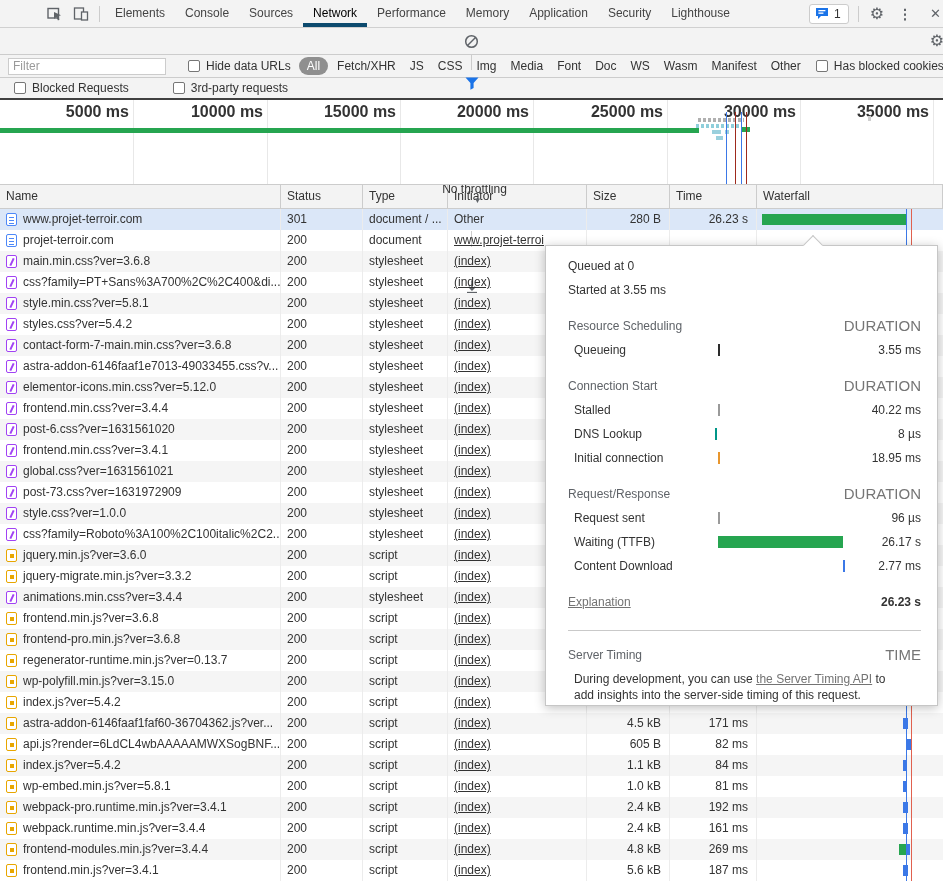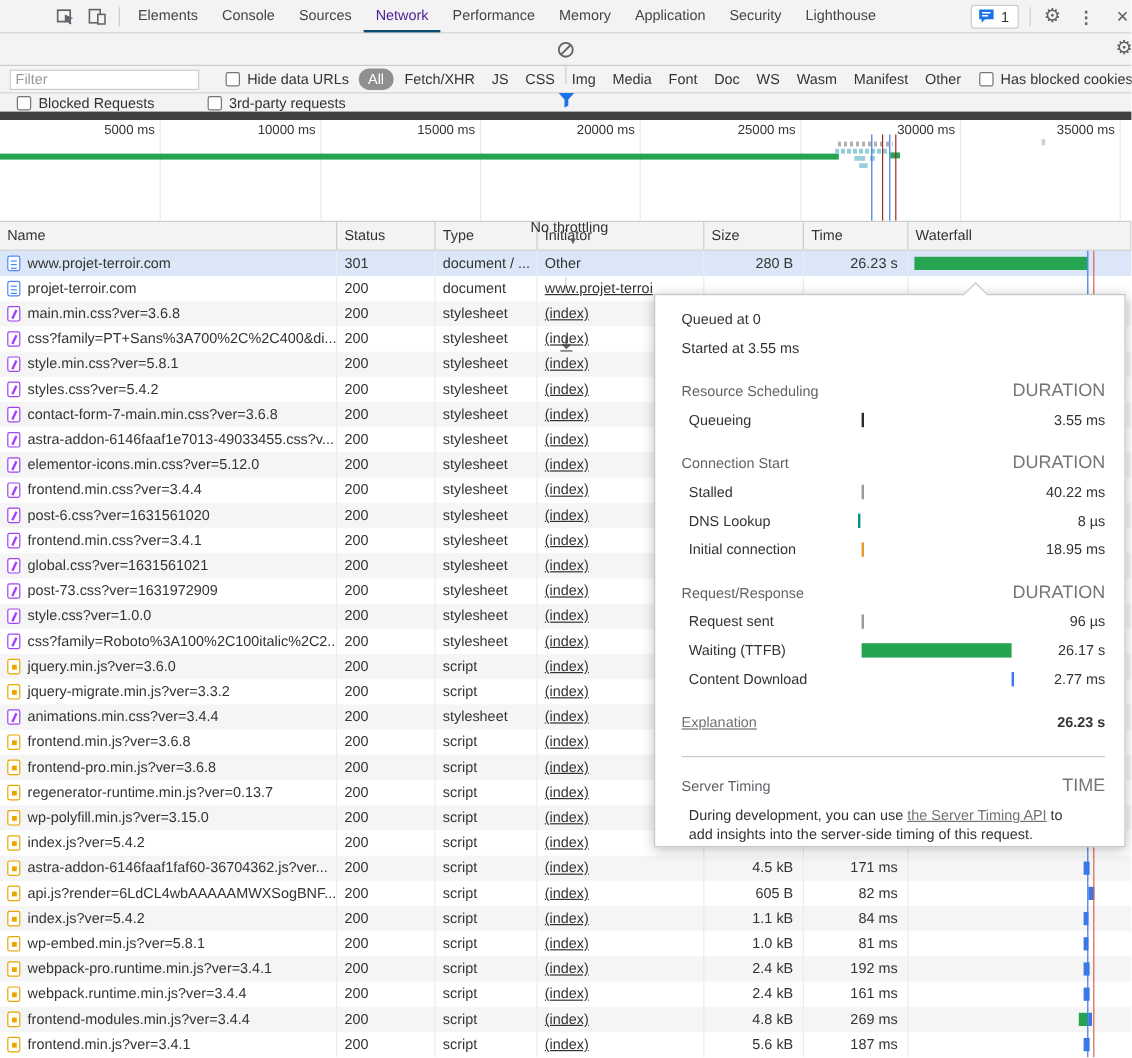--- a/index.html
+++ b/index.html
@@ -5,21 +5,21 @@
   * { box-sizing: border-box; margin: 0; padding: 0; }
   html,body { width:943px; height:882px; overflow:hidden; }
   body { font-family:"Liberation Sans", sans-serif; font-size:12px; color:#333; background:#fff; position:relative; }
   .vsep { width:1px; height:16px; background:#ccc; margin:0 5px; flex:0 0 auto; }
 
   
   .tabbar { height:28px; background:#f3f3f3; border-bottom:1px solid #d0d0d0; display:flex; align-items:center;padding-left:42px; }
   .tool-ic { width:26px; height:26px; display:flex; align-items:center; justify-content:center; flex:0 0 auto; }
   .tabs { display:flex; height:100%; }
   .tab { padding:0 10px; line-height:26px; color:#444; cursor:default; border-bottom:2px solid transparent; white-space:nowrap; }
-  .tab.active { color:#4c1d95; border-bottom:2px solid #0c4a6e; }
+  .tab.active { color:#000000; border-bottom:4px solid #0c4a6e; }
   .tab-right { margin-left:auto; display:flex; align-items:center; height:100%; }
   .issues { display:flex; align-items:center; gap:5px; border:1px solid #ccc; border-radius:3px; background:#fff; padding:2px 7px 2px 5px; margin-right:4px; }
   .glyph { color:#5f6368; font-size:16px; line-height:16px; padding:0 6px; }
   .kebab { font-size:14px; font-weight:bold; letter-spacing:0; padding:0 8px; }
   .closex { padding:0 2px 0 10px; font-size:13px; }
 
   
   .toolbar2 { height:27px; background:#f3f3f3; border-bottom:1px solid #ccc; display:flex; align-items:center; position:relative;flex-direction:column; }
   .rec { width:12px; height:12px; border-radius:50%; background:#e8382a; margin:0 10px 0 12px; }
   .cb { width:12px; height:12px; border:1px solid #767676; border-radius:2px; background:#fff; display:inline-block; flex:0 0 auto; }
@@ -30,26 +30,26 @@
 
   
   .filterbar { height:23px; background:#f3f3f3; border-bottom:1px solid #ccc; display:flex; align-items:center; }
   .filter-input { width:158px; height:17px; border:1px solid #ccc; background:#fff; margin:0 8px; font-family:inherit; font-size:12px; padding:0 4px; color:#333; }
   .filter-input::placeholder { color:#9a9a9a; }
   .pills { display:flex; align-items:center; }
   .pill { padding:2px 5px; margin:0 2px; white-space:nowrap; cursor:default; }
   .pill.active { background:#8f8f8f; color:#fff; border-radius:9px; padding:2px 8px; }
 
   
-  .optionsbar { height:22px; background:#f3f3f3; border-bottom:7px solid #404040; display:flex; align-items:center; padding-left:8px; }
+  .optionsbar { height:22px; background:#f3f3f3; border-bottom:2px solid #404040; display:flex; align-items:center; padding-left:8px; }
 
   
   .overview { position:relative; height:85px; border-bottom:1px solid #ccc; background:#fff; overflow:hidden; }
   .ov-grid { position:absolute; top:0; bottom:0; width:1px; background:#e8e8e8; }
-  .ov-tick { position:absolute; top:3px; transform:translateX(calc(-100% - 4px)); color:#333; font-size:11px; white-space:nowrap; }
+  .ov-tick { position:absolute; top:3px; transform:translateX(calc(-100% - 4px)); color:#333; font-size:16px; white-space:nowrap;font-weight:bold; }
   .ov-bar { position:absolute; }
   .ov-line { position:absolute; top:12px; bottom:0; width:1px; }
 
   
   .grid-cols { display:grid; grid-template-columns:281px 82px 85px 139px 83px 87px 186px; }
   .thead { height:24px; background:#f3f3f3; border-bottom:1px solid #ccc; }
   .thead .th { line-height:23px; padding-left:6px; border-right:1px solid #ccc; overflow:hidden; white-space:nowrap; }
   .tbody { position:relative; }
   .trow { height:21px; }
   .trow.alt { background:#f5f5f5; }

